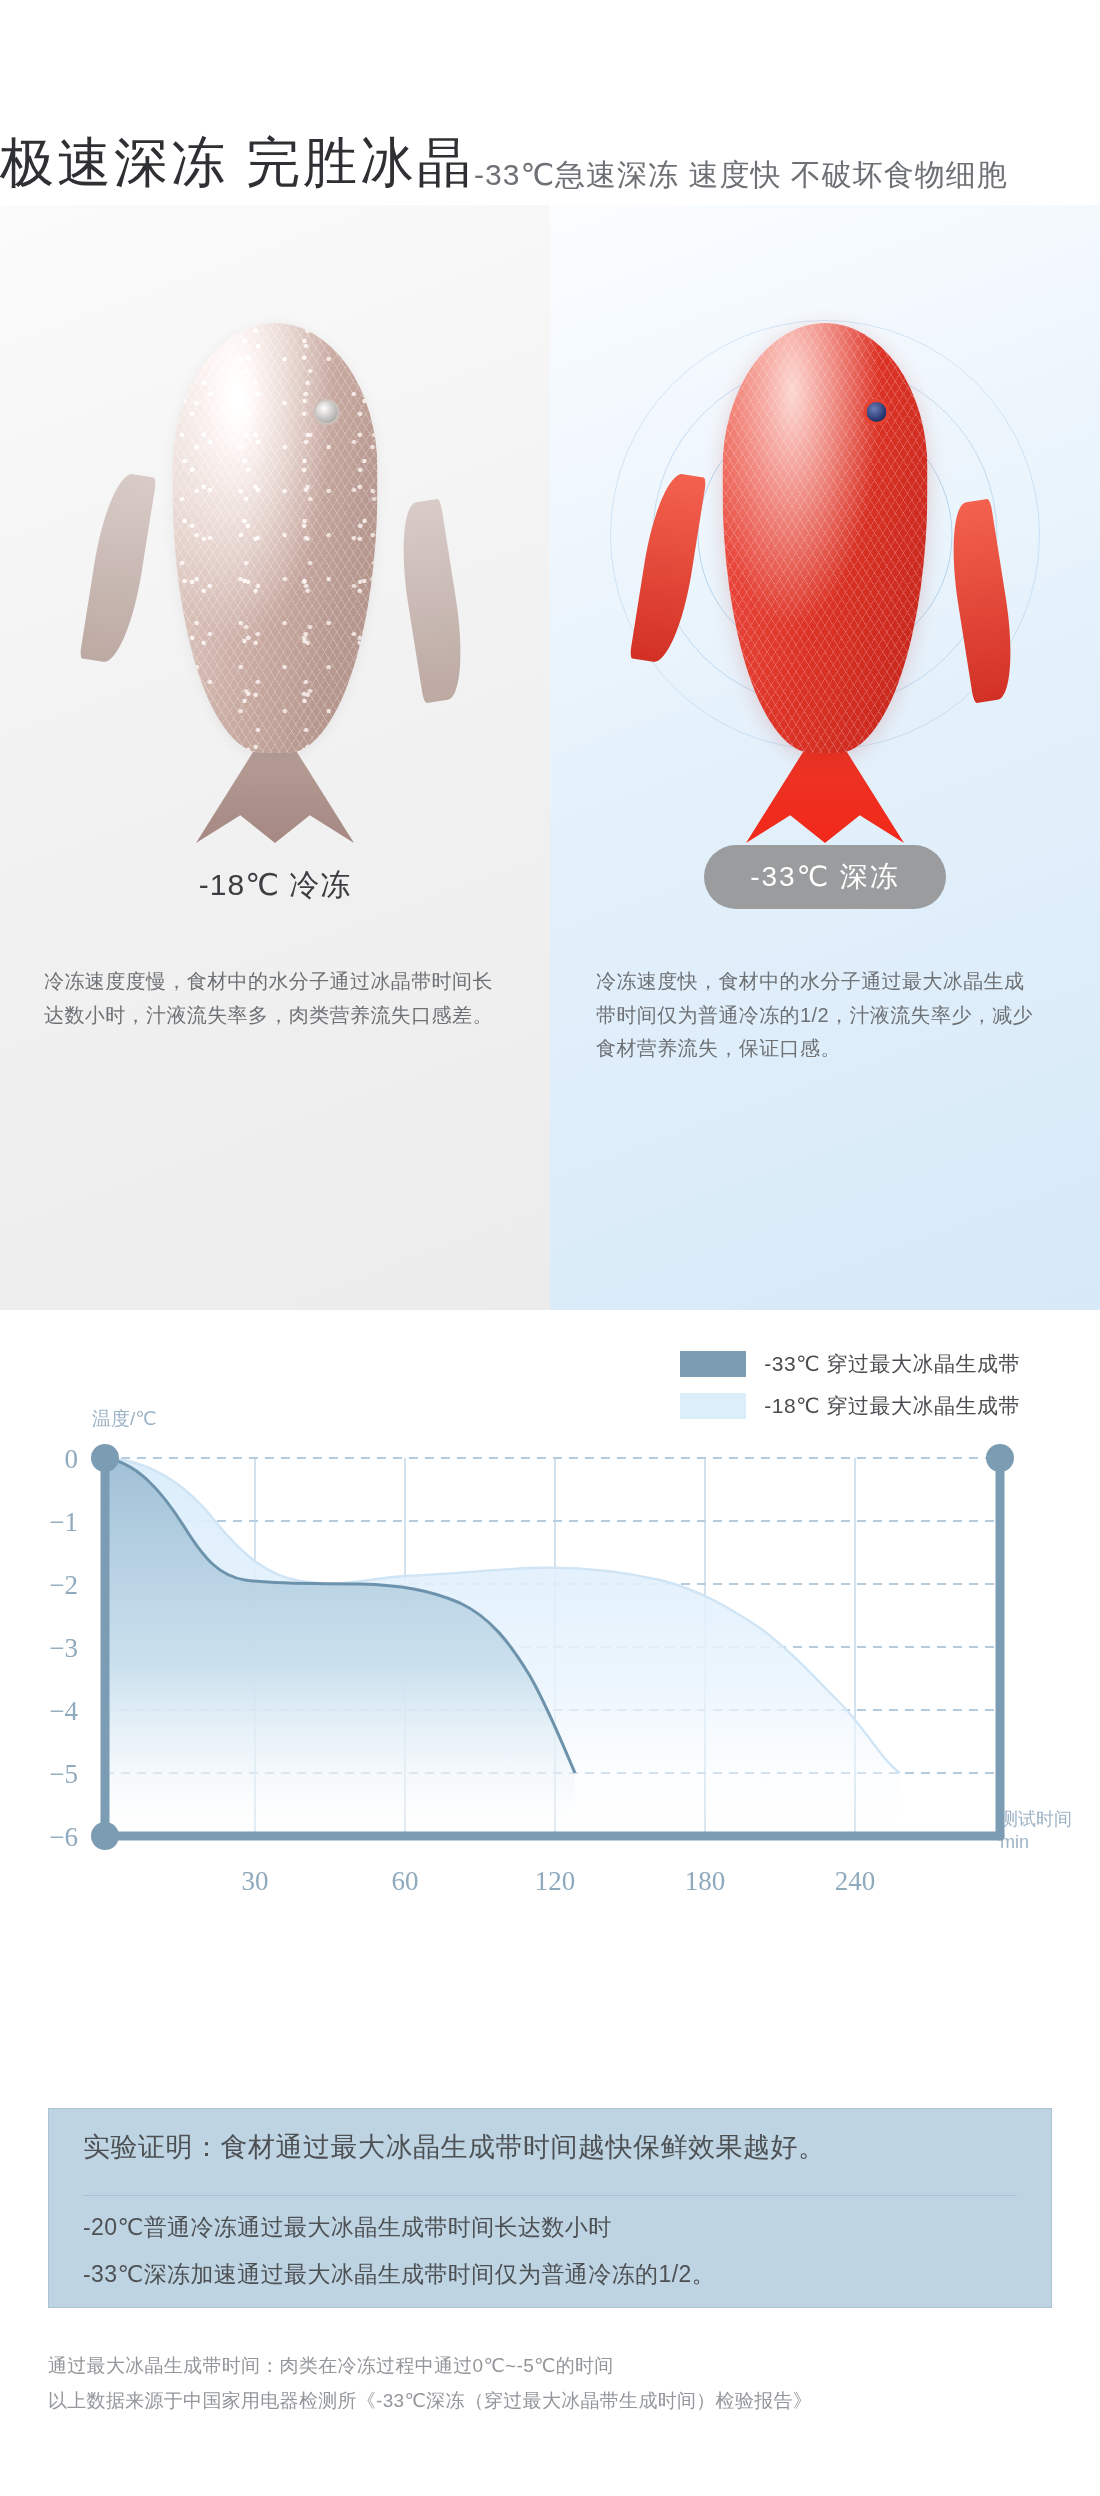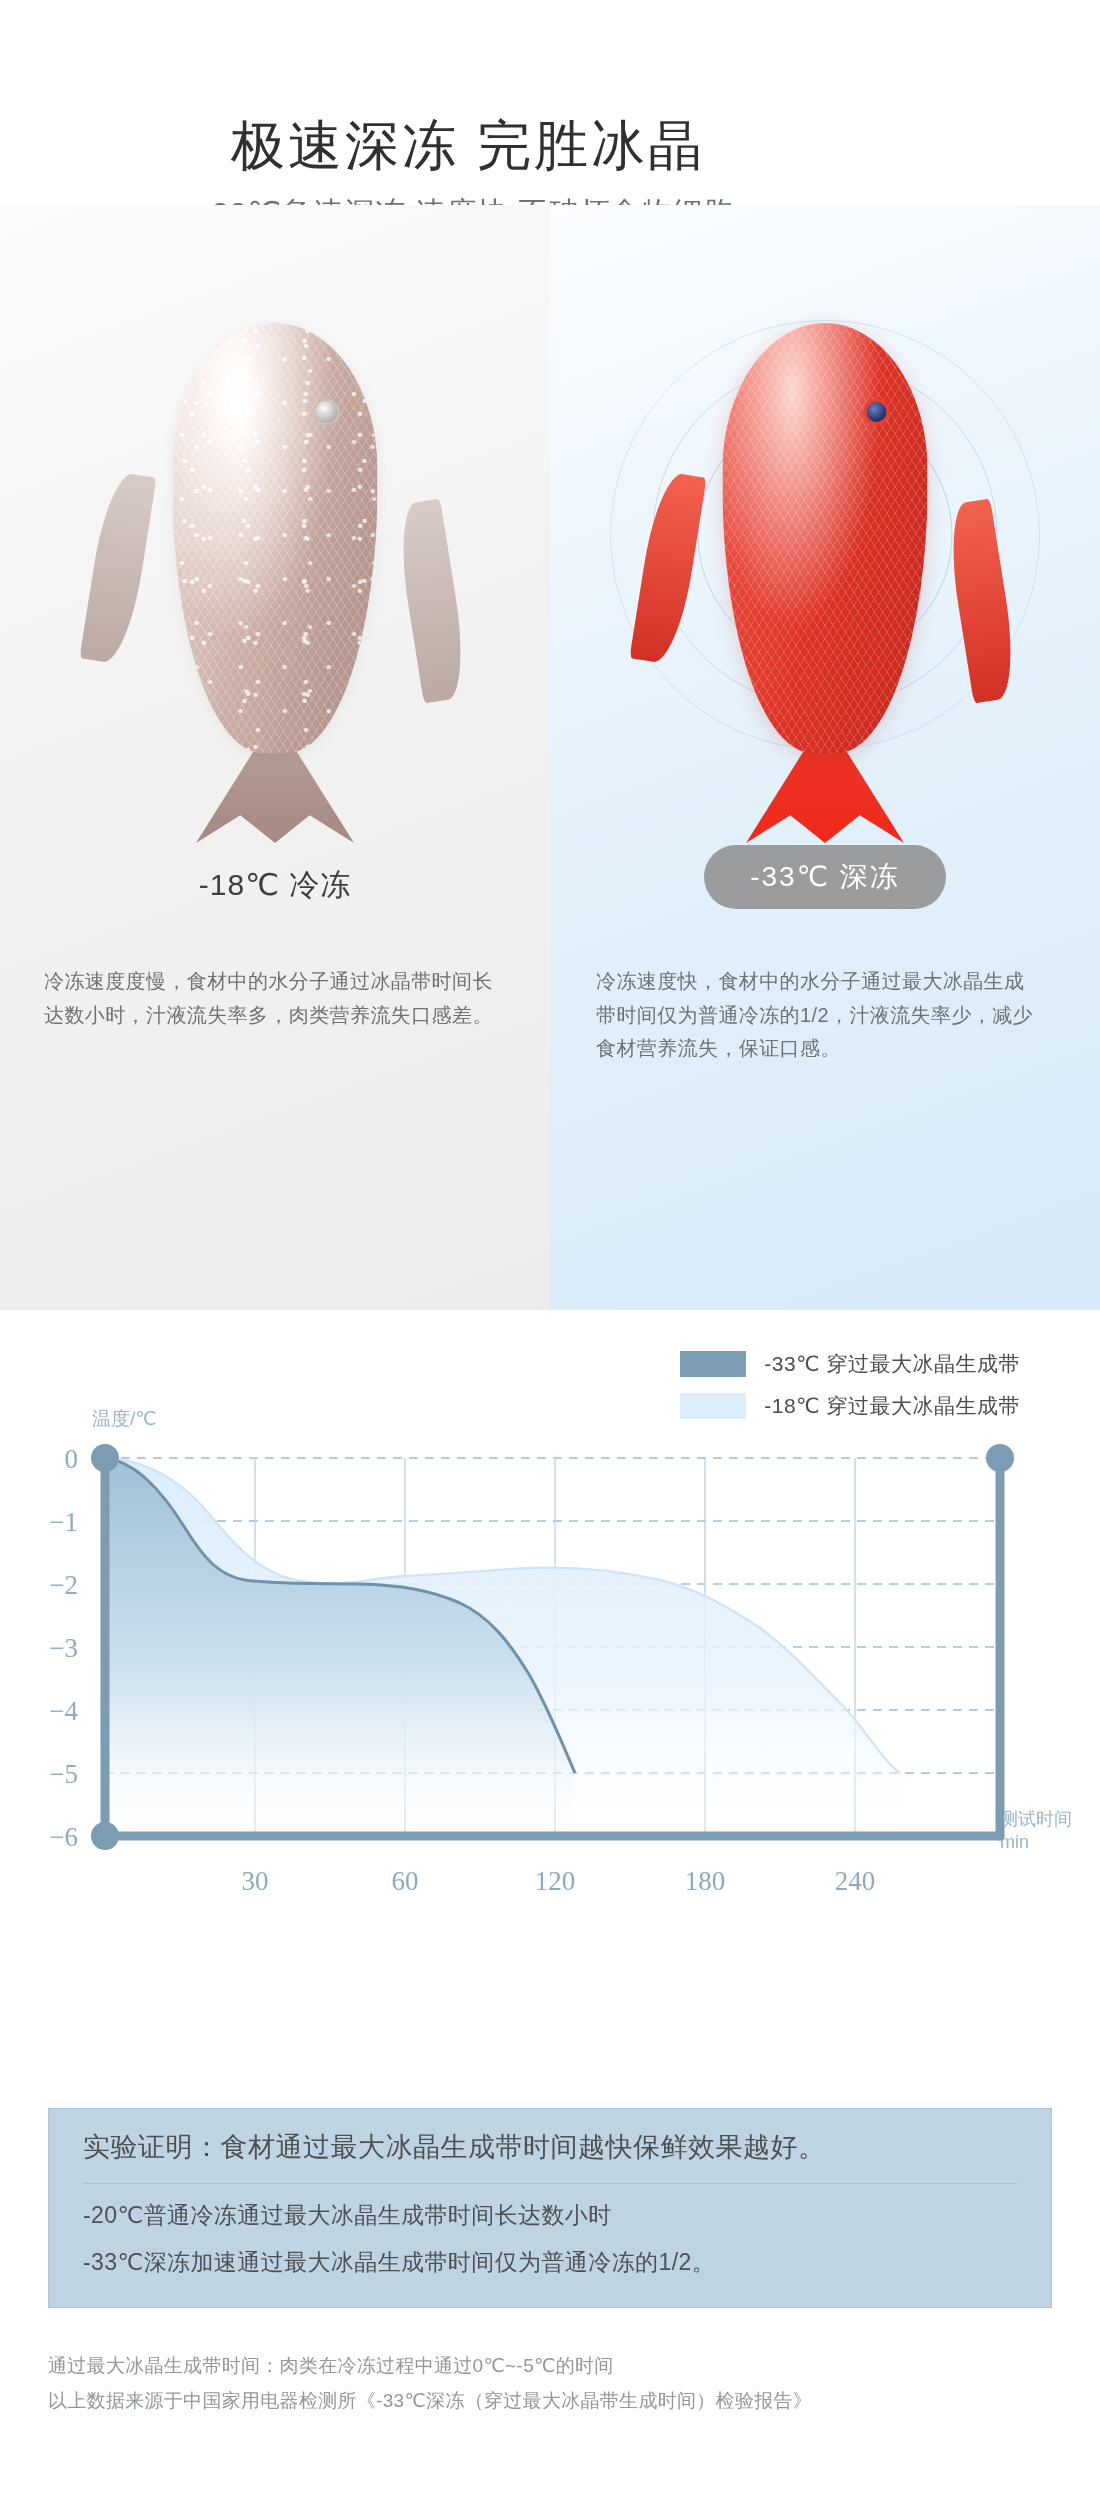--- a/index.html
+++ b/index.html
@@ -10,21 +10,21 @@
     width:1100px;
     height:2496px;
     overflow:hidden;
     position:relative;
   }
 
   
   .hero-head {
     width:936px; height:205px;
     background:#ffffff;
-    display:flex; flex-direction:column;
+    display:flex; flex-direction:row;
     align-items:center; justify-content:flex-start;
     padding-top:118px;
   }
   .hero-title {
     font-size:54px; letter-spacing:3px; color:#2f3033;
     font-weight:400; line-height:1; white-space:nowrap;
   }
   .hero-sub {
     margin-top:26px;
     font-size:30px; letter-spacing:1px; color:#6d7074;
@@ -152,21 +152,21 @@
 
   
   .conclusion {
     position:absolute; left:48px; top:2108px;
     width:1004px; height:200px;
     background:#bed4e3; border:1px solid #a9c4d6;
     padding:20px 34px 0 34px;
   }
   .conclusion-head {
     font-size:27px; color:#4e5154; letter-spacing:.5px;
-    padding-bottom:18px; border-bottom:1px solid #a7c2d4;
+    padding-bottom:30px; border-bottom:1px solid #a7c2d4;
     white-space:nowrap;
   }
   .conclusion-line {
     font-size:23px; color:#4e5154; letter-spacing:.4px;
     margin-top:16px; white-space:nowrap;
   }
 
   
   .footer { position:absolute; left:48px; top:2348px; width:1010px; }
   .footer-line {

